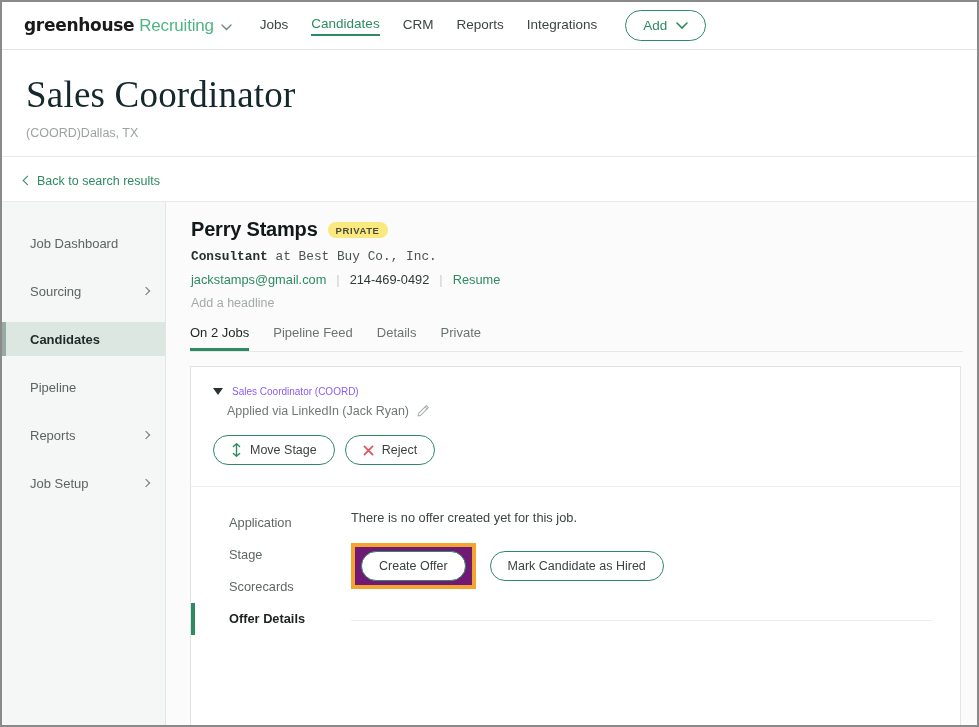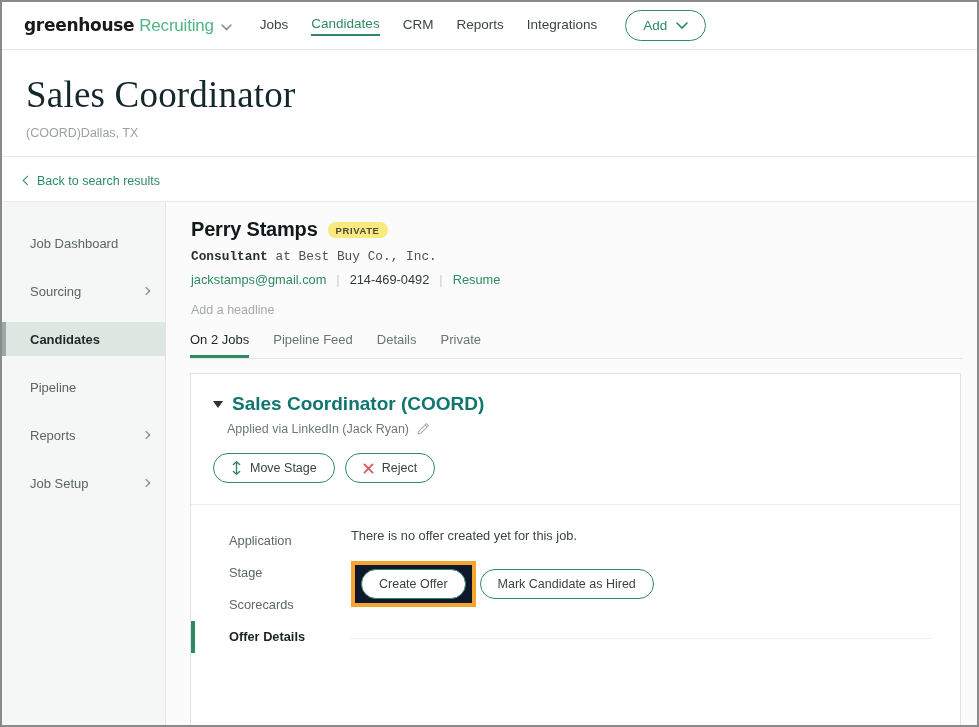--- a/index.html
+++ b/index.html
@@ -212,21 +212,21 @@
     margin-top: 8px;
     font-size: 12.8px;
     display: flex;
     align-items: center;
     gap: 10px;
     color: #2f3a38;
   }
   .c-link { color: #2e8a63; cursor: pointer; }
   .c-sep { color: #c8cdcc; }
   .cand-headline {
-    margin-top: 16px;
+    margin-top: 9px;
     font-size: 12.5px;
     color: #a3abaa;
     cursor: pointer;
   }
 
   .cand-tabs {
     display: flex;
     gap: 24px;
     margin-top: 15px;
     border-bottom: 1px solid #e5e7e6;
@@ -260,23 +260,23 @@
     padding-left: 22px;
   }
   .tri-down {
     width: 0; height: 0;
     border-left: 5px solid transparent;
     border-right: 5px solid transparent;
     border-top: 7px solid #2b3331;
     cursor: pointer;
   }
   .job-title {
-    font-size: 19px;
-    font-weight: 700;
-    color: #0f766e;
+    font-size: 10px;
+    font-weight: 400;
+    color: #8b5cf6;
   }
   .job-meta {
     padding-left: 36px;
     margin-top: 7px;
     font-size: 12.5px;
     color: #6f7977;
     display: flex;
     align-items: center;
     gap: 7px;
   }
@@ -351,22 +351,22 @@
   .offer-btns {
     display: flex;
     gap: 0;
     align-items: center;
     margin-top: 18px;
   }
   .highlight-box {
     border: 4px solid #f3a530;
     padding: 4px 6px;
     display: inline-block;
-    margin-right: 4px;
-    background: #0f172a;
+    margin-right: 14px;
+    background: #701a75;
   }
   .offer-divider {
     border-bottom: 1px solid #eceeed;
     margin-top: 31px;
   }
 </style>
 </head>
 <body>
 
 <div id="app">

